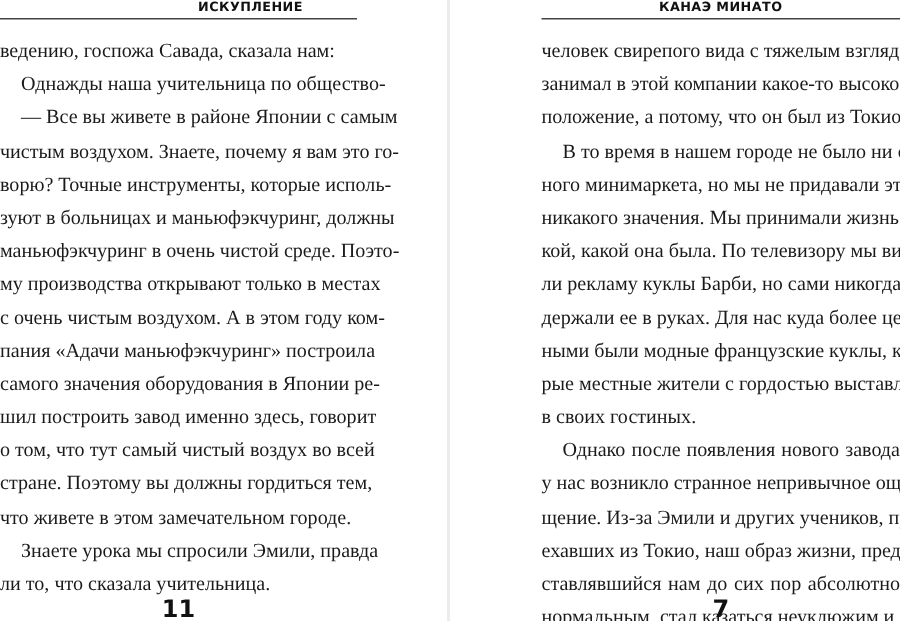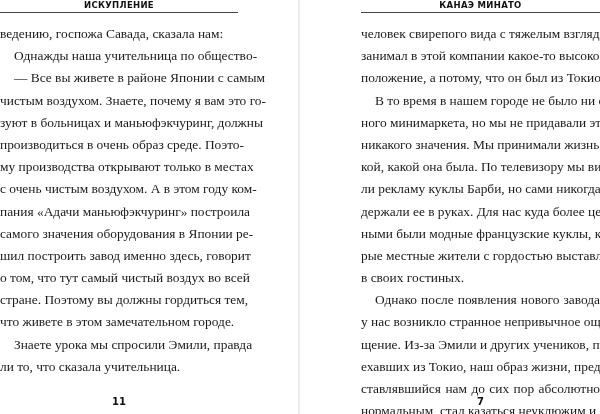--- a/index.html
+++ b/index.html
@@ -3,47 +3,48 @@
 <meta charset="utf-8">
 <style>
   html, body { margin: 0; padding: 0; background: #ffffff; }
   body { width: 600px; height: 414px; position: relative; overflow: hidden; font-family: "Liberation Serif", "DejaVu Serif", serif; color: #1a1a1a; }
   .page { position: absolute; top: 0; height: 414px; }
   .page-left { left: 0; width: 298px; }
   .page-right { left: 300px; width: 300px; }
   .gutter { position: absolute; left: 298px; top: 0; width: 2px; height: 414px; background: #ececec; }
   .running-head { position: absolute; top: 0; height: 12px; font-family: "DejaVu Sans", sans-serif; font-weight: bold; font-size: 8.5px; letter-spacing: 0.3px; text-align: center; line-height: 10px; color: #111; }
   .rule { position: absolute; top: 12px; height: 1px; background: #444; }
-  .page-left .running-head { left: 0; width: 238px; }
+  .page-left .running-head { left: 0; width: 238px; padding-left: 48px; }
   .page-left .rule { left: 0; width: 238px; }
   .page-right .running-head { left: 61px; width: 239px; }
   .page-right .rule { left: 61px; width: 239px; }
   .text-block { position: absolute; top: 23px; font-size: 13.4px; line-height: 22.2px; text-align: justify; }
   .page-left .text-block { left: 0; width: 238px; }
   .page-right .text-block { left: 61px; width: 239px; }
   .line { display: block; white-space: nowrap; text-align-last: justify; height: 22.2px; overflow: visible; }
   .line.last { text-align-last: left; }
   .line.indent { padding-left: 14px; }
-  .page-number { position: absolute; top: 396px; font-family: "DejaVu Sans", sans-serif; font-weight: bold; font-size: 10px; text-align: center; color: #111; }
+  .page-number { position: absolute; top: 396px; font-family: "DejaVu Sans", sans-serif; font-weight: bold; font-size: 16px; text-align: center; color: #111; }
   .page-left .page-number { left: 0; width: 238px; }
   .page-right .page-number { left: 61px; width: 239px; }
 </style>
 </head>
 <body>
 
 <div class="page page-left">
   <div class="running-head">ИСКУПЛЕНИЕ</div>
   <div class="rule"></div>
   <div class="text-block">
       <span class="line last">ведению, госпожа Савада, сказала нам:</span>
       <span class="line indent">Однажды наша учительница по обществo-</span>
       <span class="line indent">— Все вы живете в районе Японии с самым</span>
       <span class="line">чистым воздухом. Знаете, почему я вам это го-</span>
+      <span class="line">ворю? Точные инструменты, которые исполь-</span>
       <span class="line">зуют в больницах и маньюфэкчуринг, должны</span>
-      <span class="line">производиться в очень образ среде. Поэто-</span>
+      <span class="line">маньюфэкчуринг в очень чистой среде. Поэто-</span>
       <span class="line">му производства открывают только в местах</span>
       <span class="line">с очень чистым воздухом. А в этом году ком-</span>
       <span class="line">пания «Адачи маньюфэкчуринг» построила</span>
       <span class="line">самого значения оборудования в Японии ре-</span>
       <span class="line">шил построить завод именно здесь, говорит</span>
       <span class="line">о том, что тут самый чистый воздух во всей</span>
       <span class="line">стране. Поэтому вы должны гордиться тем,</span>
       <span class="line last">что живете в этом замечательном городе.</span>
       <span class="line indent">Знаете урока мы спросили Эмили, правда</span>
       <span class="line last">ли то, что сказала учительница.</span>

